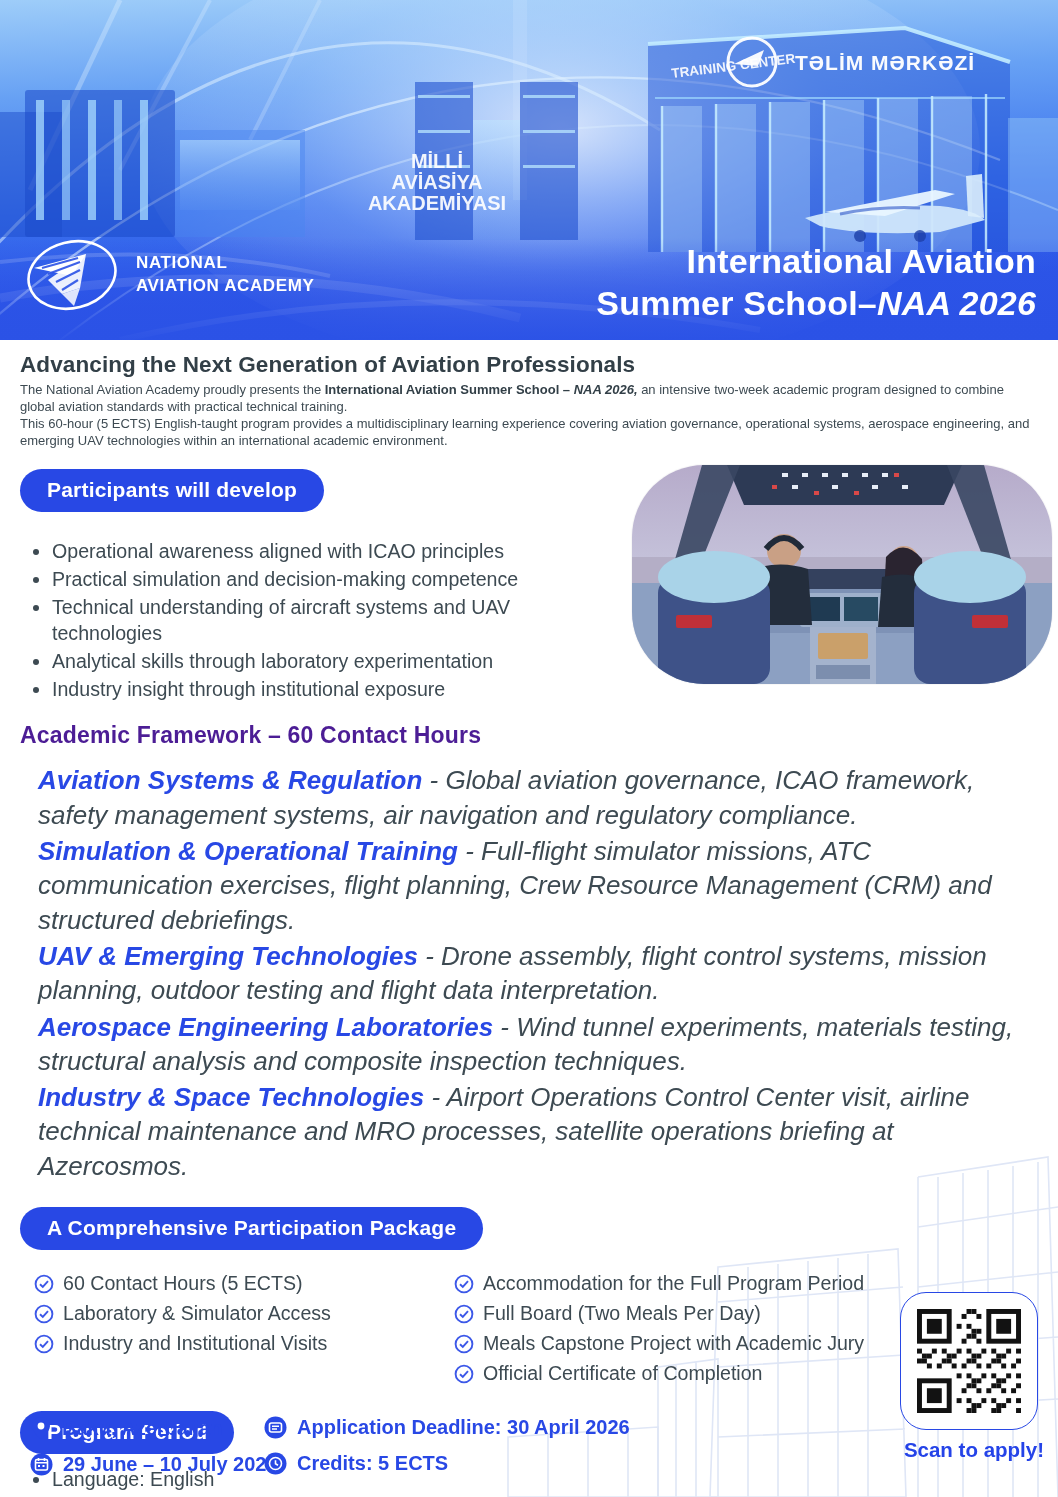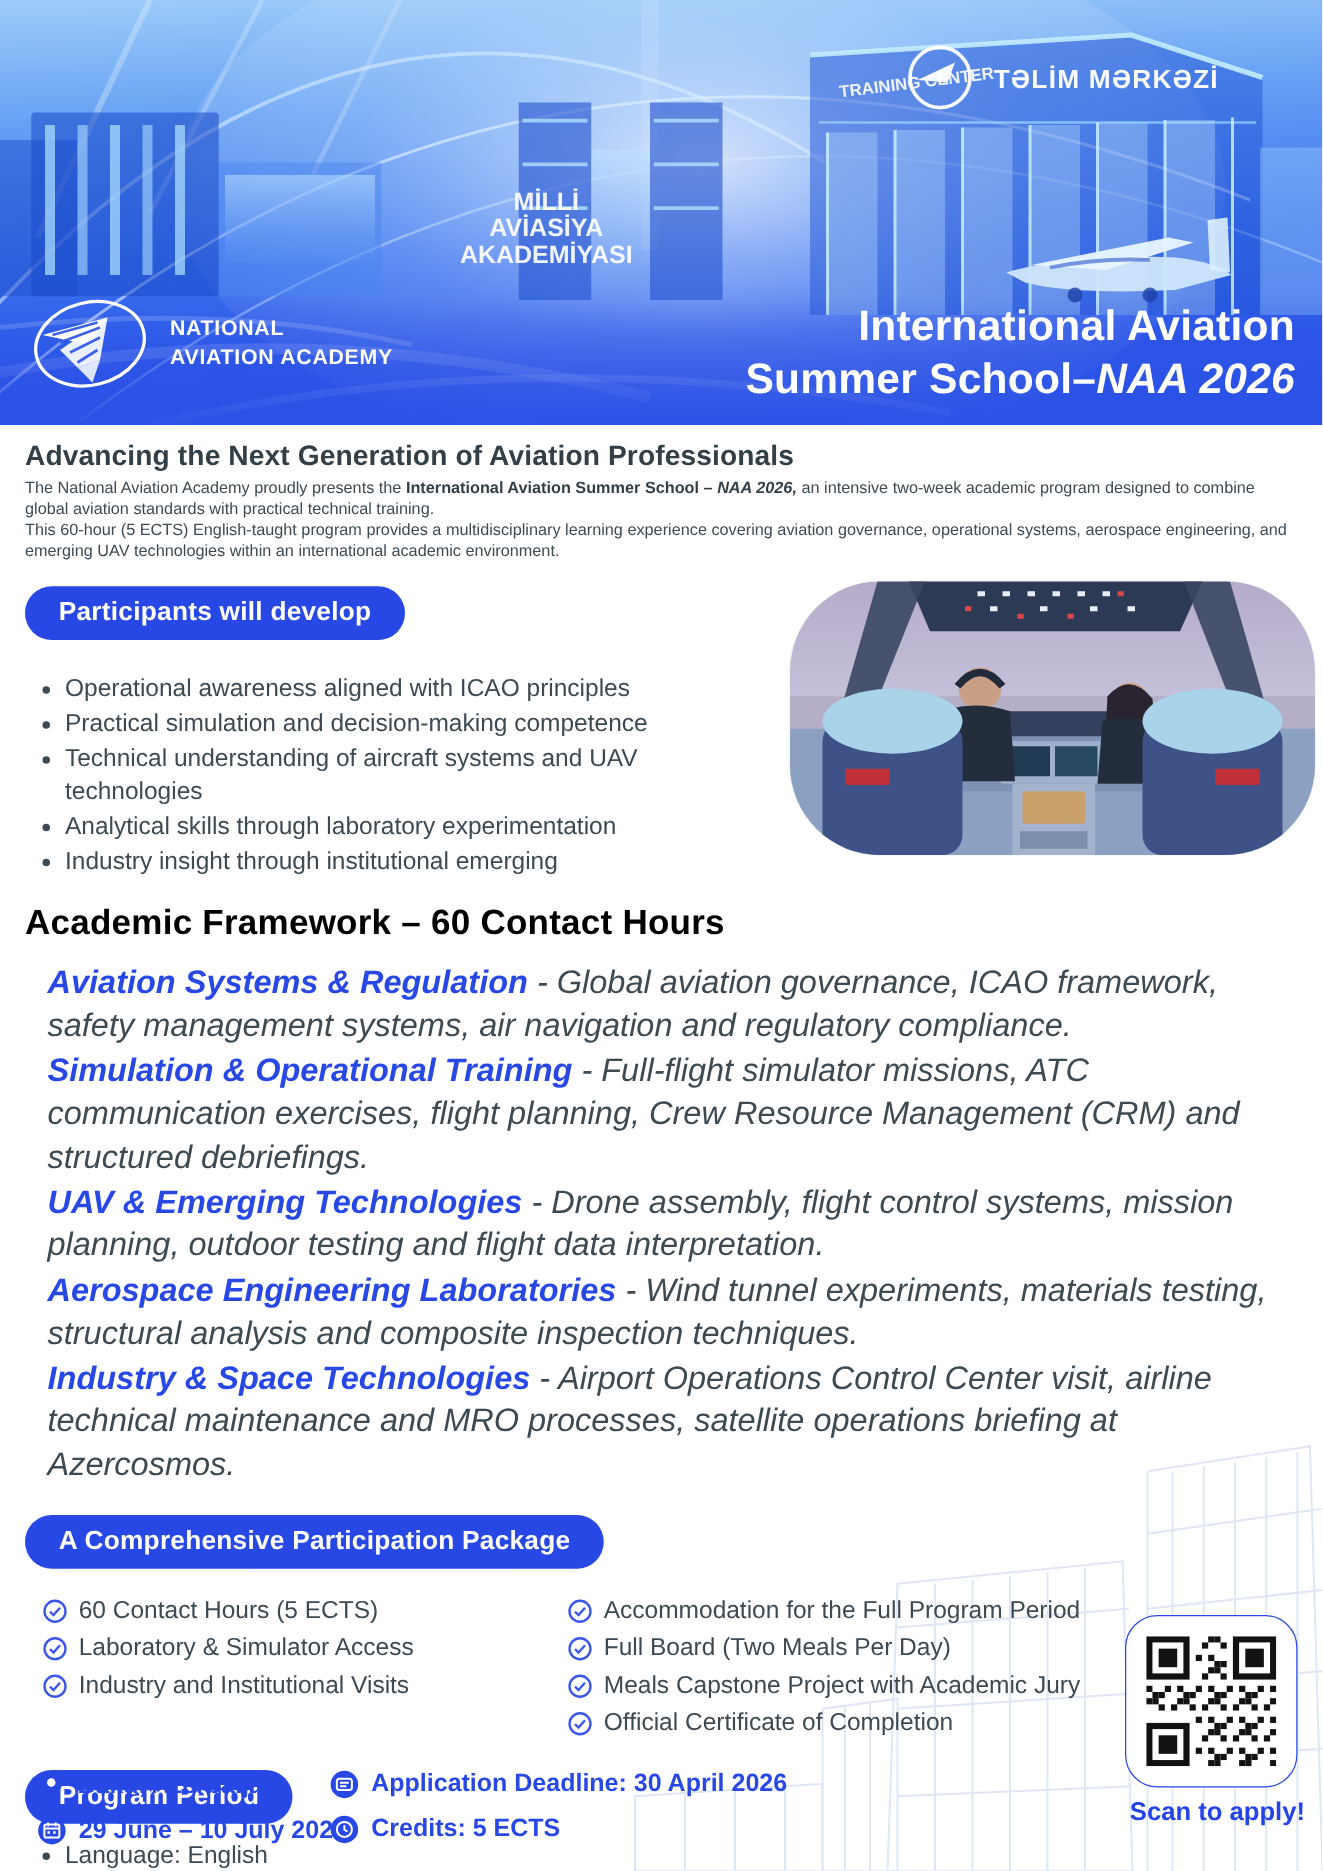--- a/index.html
+++ b/index.html
@@ -22,21 +22,21 @@
   .intro p b em{font-style:italic;}
   .pill{display:inline-block;background:#2848e5;color:#fff;font-weight:bold;font-size:21px;
         padding:9px 27px 10px 27px;border-radius:26px;letter-spacing:.2px;}
   .develop{display:flex;margin:20px 20px 16px 20px;gap:26px;align-items:flex-start;}
   .develop .dleft{width:586px;flex:0 0 auto;}
   ul.dots{margin:26px 0 0 14px;padding:0 0 0 18px;font-size:19.6px;line-height:1.33;color:#3d4a52;}
   ul.dots li{margin:0 0 2px 0;}
   .photo{width:420px;height:219px;border-radius:72px;overflow:hidden;flex:0 0 auto;margin-top:-4px;
          box-shadow:0 0 0 1px rgba(0,0,0,0.03);}
   .framework{margin:18px 20px 0 20px;position:relative;z-index:1;}
-  .framework h2{margin:0 0 14px 0;font-size:28px;color:#000000;letter-spacing:.2px;}
+  .framework h2{margin:0 0 14px 0;font-size:23px;color:#4c1d95;letter-spacing:.2px;}
   .fw-item{margin:0 0 2px 18px;font-size:26px;line-height:1.32;color:#3d4a52;font-style:italic;}
   .fw-item b{color:#2848e5;}
   .package{margin:24px 20px 0 20px;position:relative;z-index:1;}
   .pk-cols{display:flex;margin:22px 0 0 14px;}
   .pk-col{display:flex;flex-direction:column;gap:7px;}
   .pk-col.left{width:420px;}
   .pk-item{display:flex;align-items:center;gap:9px;font-size:19.6px;color:#3d4a52;}
   .details{margin:26px 20px 0 20px;position:relative;z-index:1;}
   .details ul.dots{margin-top:12px;}
   
@@ -201,21 +201,21 @@
   </section>
 
   <section class="develop">
     <div class="dleft">
       <span class="pill">Participants will develop</span>
       <ul class="dots">
         <li>Operational awareness aligned with ICAO principles</li>
         <li>Practical simulation and decision-making competence</li>
         <li>Technical understanding of aircraft systems and UAV technologies</li>
         <li>Analytical skills through laboratory experimentation</li>
-        <li>Industry insight through institutional emerging</li>
+        <li>Industry insight through institutional exposure</li>
       </ul>
     </div>
     <div class="photo">
       <svg width="420" height="219" viewBox="0 0 420 219">
         <defs>
           <linearGradient id="sky" x1="0" y1="0" x2="0" y2="1">
             <stop offset="0%" stop-color="#b6abca"></stop>
               <stop offset="100%" stop-color="#d7deee"></stop>
           </linearGradient>
         </defs>

